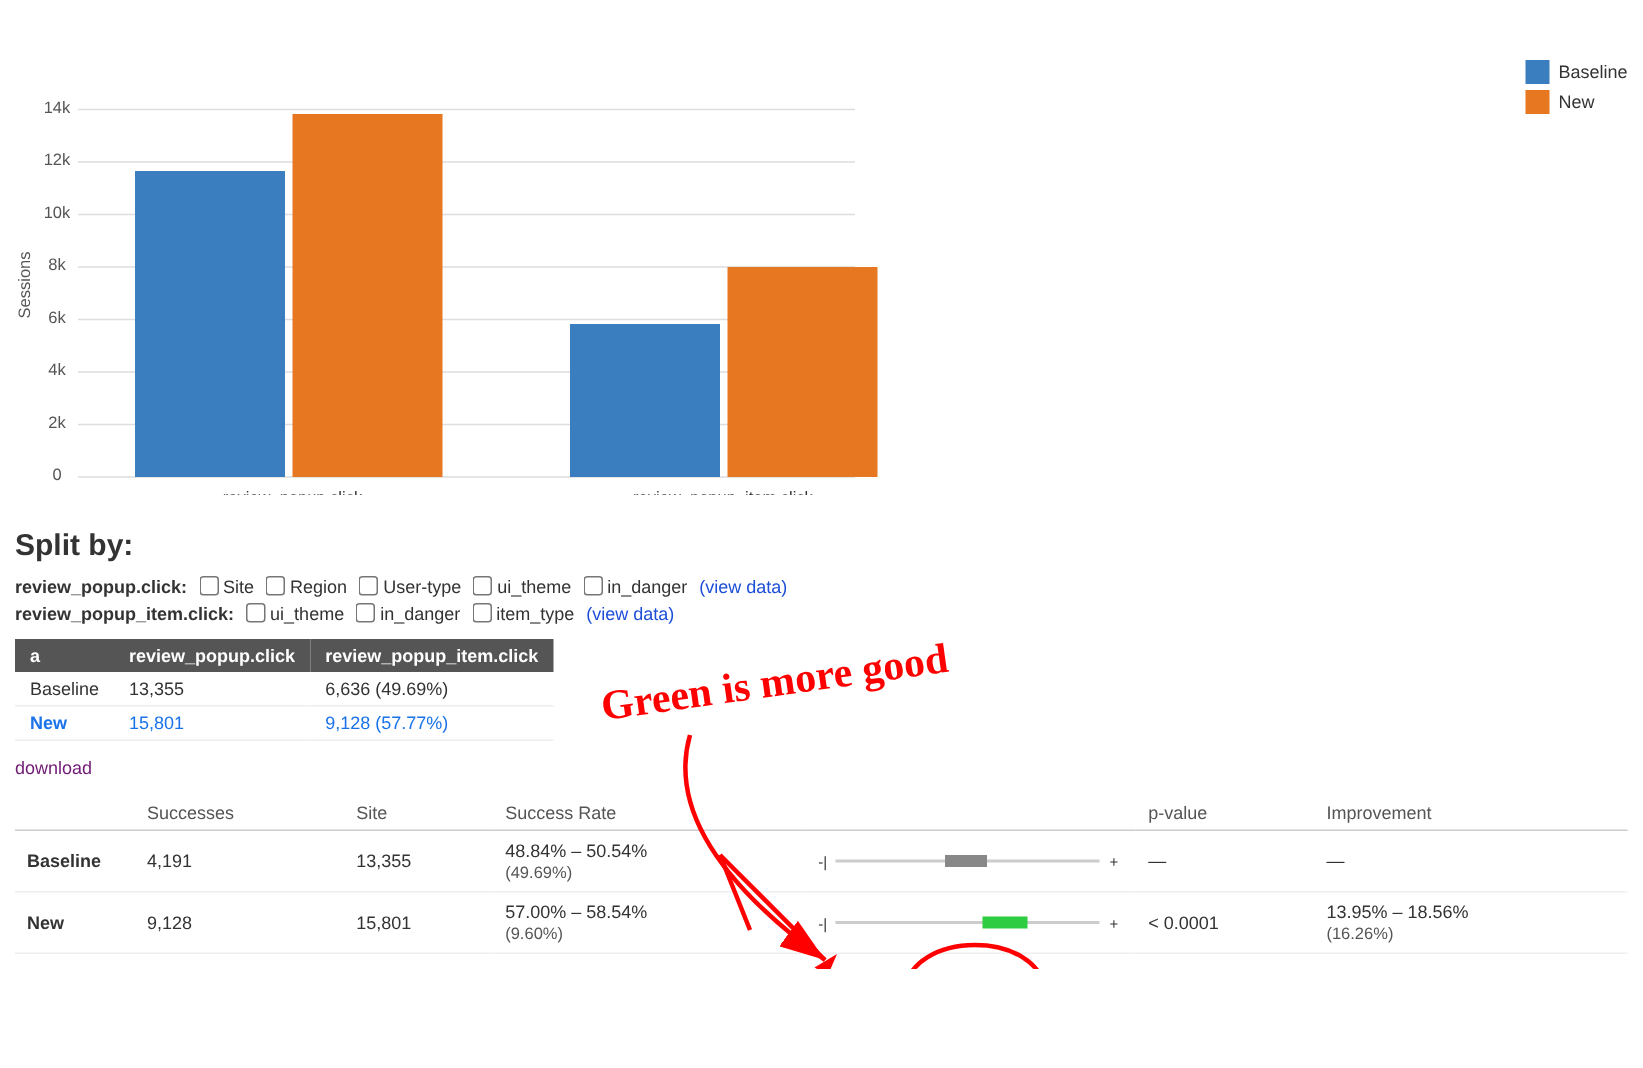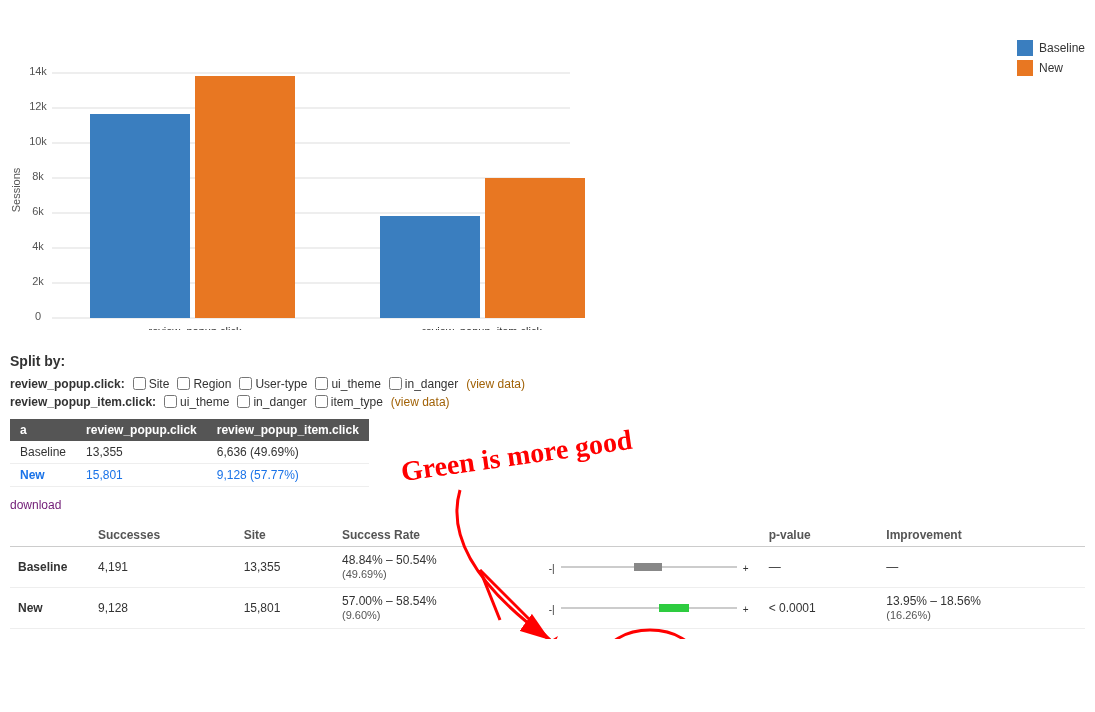--- a/index.html
+++ b/index.html
@@ -5,35 +5,35 @@
     * { box-sizing: border-box; margin: 0; padding: 0; }
     body { font-family: Arial, sans-serif; font-size: 13px; background: #fff; color: #333; padding: 10px; }
 
     .chart-area { display: flex; align-items: flex-start; margin-bottom: 20px; }
     .chart-container { position: relative; flex: 1; }
     .legend { display: flex; flex-direction: column; gap: 4px; margin-left: 20px; margin-top: 30px; font-size: 12px; }
     .legend-item { display: flex; align-items: center; gap: 6px; }
     .legend-box { width: 16px; height: 16px; }
 
     .split-by { margin-bottom: 10px; }
-    .split-by h3 { font-size: 14px; font-weight: bold; margin-bottom: 8px; }
+    .split-by h3 { font-size: 20px; font-weight: bold; margin-bottom: 8px; }
     .split-row { display: flex; align-items: center; gap: 8px; margin-bottom: 4px; font-size: 12px; flex-wrap: wrap; }
     .split-row label { display: flex; align-items: flex-start; gap: 3px; cursor: pointer; }
-    .view-data { color: #a16207; text-decoration: none; cursor: pointer; }
+    .view-data { color: #1d4ed8; text-decoration: none; cursor: pointer; }
 
     .summary-table { border-collapse: collapse; margin-bottom: 10px; font-size: 12px; }
     .summary-table th { background: #555; color: #fff; padding: 4px 10px; text-align: left; }
     .summary-table td { padding: 4px 10px; border-bottom: 1px solid #eee; }
     .summary-table tr.new-row td { color: #1a73e8; }
     .summary-table tr.new-row td:first-child { color: #1a73e8; font-weight: bold; }
 
     .download-link { color: #701a75; font-size: 12px; cursor: pointer; margin-bottom: 12px; display: inline-block; }
 
     .stats-table { border-collapse: collapse; width: 100%; font-size: 12px; }
-    .stats-table th { font-weight: bold; color: #555; padding: 4px 8px; text-align: left; border-bottom: 1px solid #ccc; }
+    .stats-table th { font-weight: normal; color: #555; padding: 4px 8px; text-align: left; border-bottom: 1px solid #ccc; }
     .stats-table td { padding: 6px 8px; vertical-align: middle; }
     .stats-table .row-label { font-weight: bold; }
     .stats-table .small { font-size: 11px; color: #555; margin-top: 18px; }
     .stats-table tr { border-bottom: 1px solid #eee; }
 
     .page-wrapper { position: relative; }
 
     .handwriting {
       position: absolute;
       color: red;

